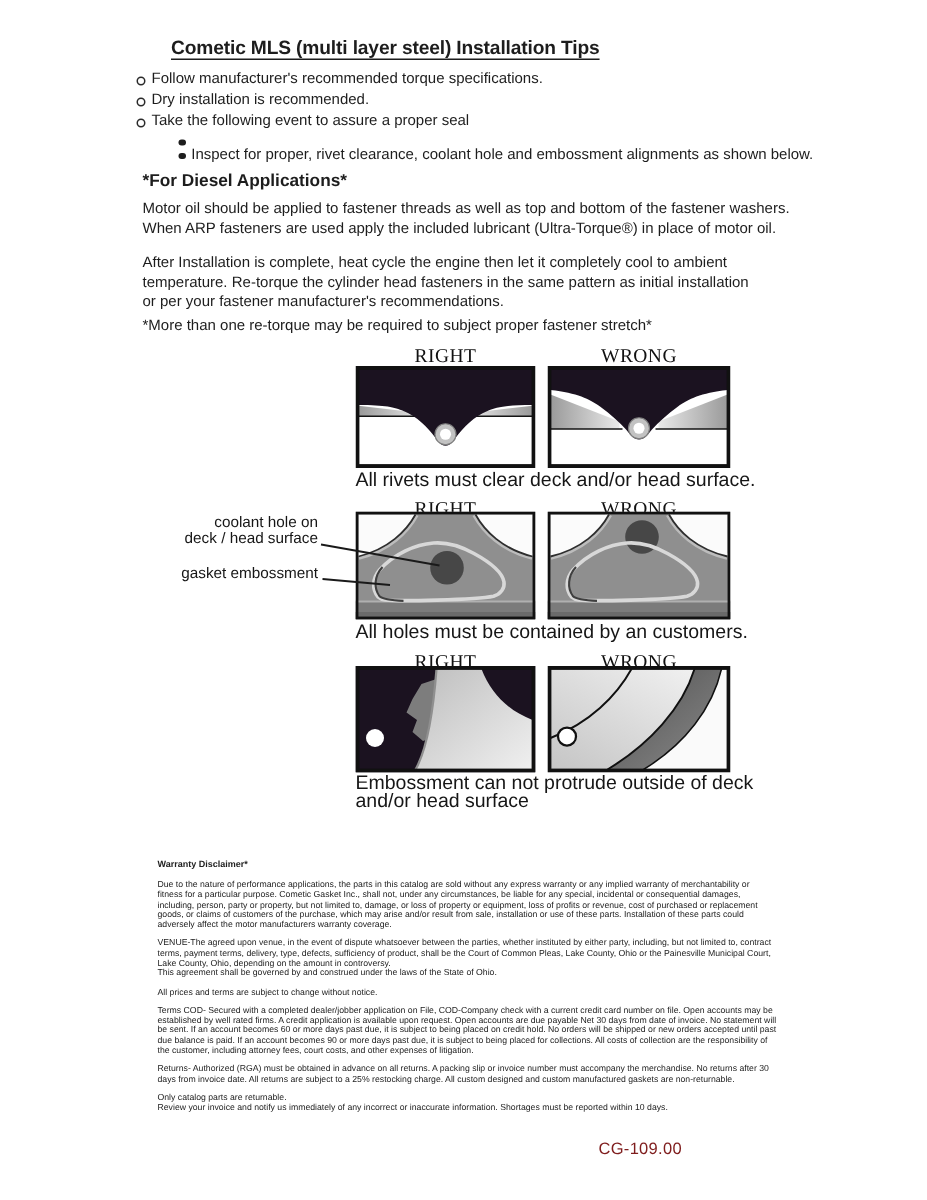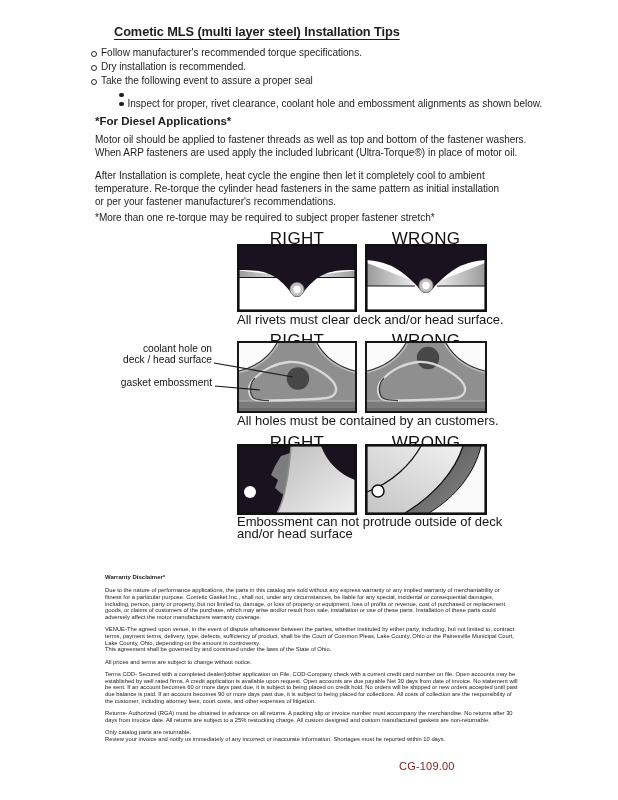--- a/index.html
+++ b/index.html
@@ -13,21 +13,21 @@
   .tip-row.sub{padding-left:28px;}
   .b-open{width:4px;height:4px;border:1px solid #2a2a2a;border-radius:50%;
           display:inline-block;margin:4.5px 4px 0 0;flex:none;}
   .b-fill{width:4.5px;height:4.5px;background:#1d1d1d;border-radius:50%;
           display:inline-block;margin:4.5px 4px 0 0;flex:none;}
   .diesel-h{left:95px;top:115px;font-size:11.5px;font-weight:bold;}
   .bodytext{font-size:10px;line-height:13.2px;white-space:pre-line;}
   .p1{left:95px;top:133px;width:460px;}
   .p2{left:95px;top:169px;width:460px;}
   .p3{left:95px;top:211px;width:460px;}
-  .rw-label{font-size:17px;letter-spacing:0.3px;text-align:center;color:#111;}
+  .rw-label{font-size:13px;letter-spacing:0.3px;text-align:center;color:#111;font-family:Liberation Serif, serif;}
   .cap{font-size:13px;line-height:11.5px;white-space:pre-line;color:#161616;}
   .ann{font-size:10.2px;line-height:11px;text-align:right;white-space:pre-line;color:#161616;}
   .diag-svg{position:absolute;display:block;}
   .legal{left:105px;top:574px;width:413px;font-size:5.8px;line-height:6.7px;color:#222;}
   .legal h4{margin:0 0 6.5px 0;font-size:6px;}
   .legal p{margin:0 0 5.6px 0;white-space:pre-line;}
   .footer-code{left:388px;top:760px;font-size:11px;color:#7f1d1d;letter-spacing:0.2px;margin-left:11px;}
   
   .ink-stroke{stroke:#141414;fill:none;}
   .blk{fill:var(--diag-black,#1b1220);}

